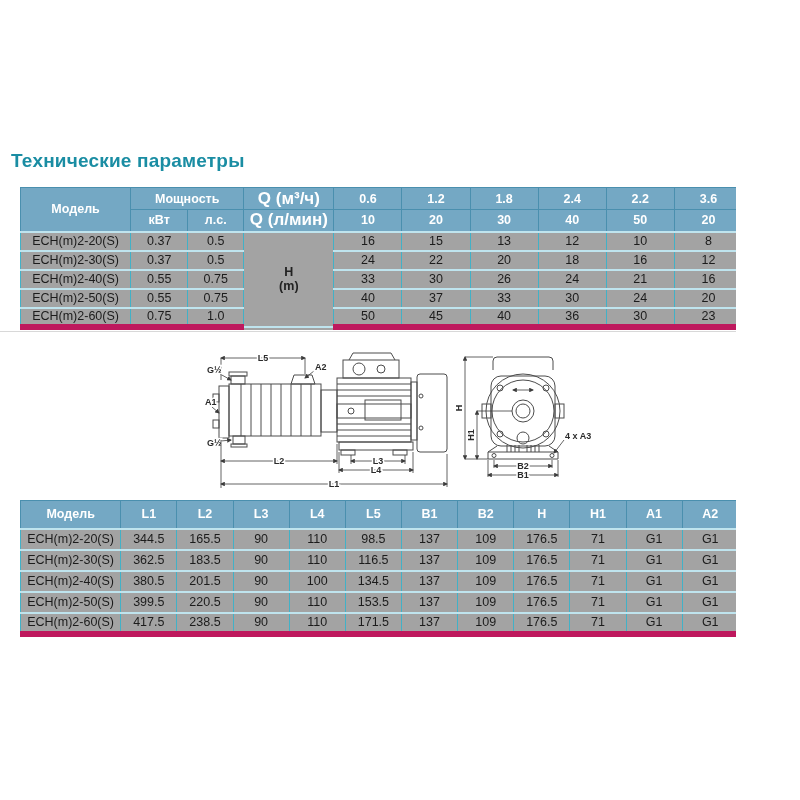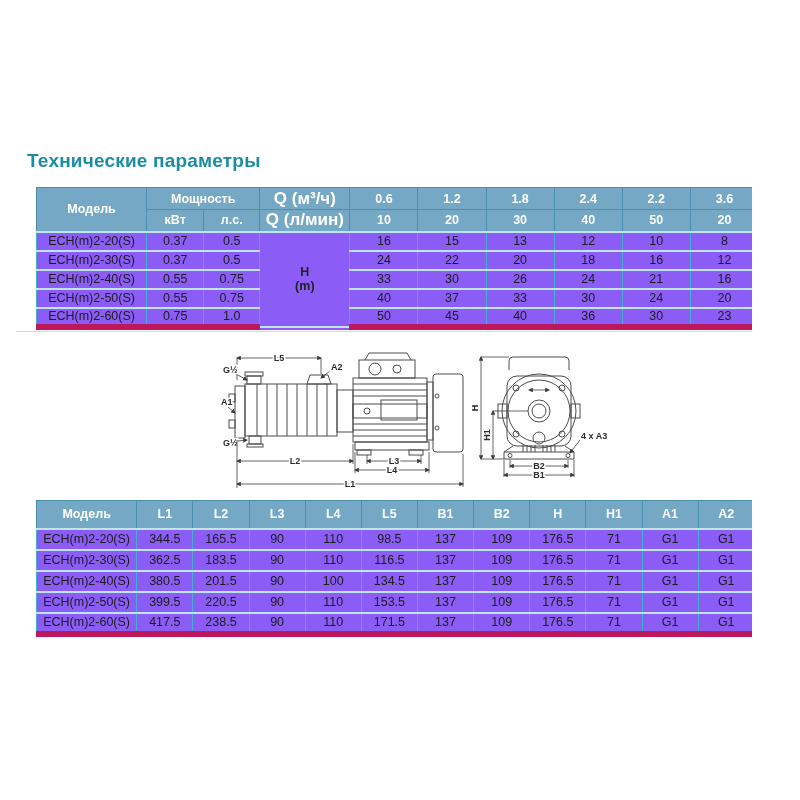--- a/index.html
+++ b/index.html
@@ -1,25 +1,25 @@
 <!DOCTYPE html>
 <html><head>
 <meta charset="utf-8">
 <style>
   html,body { margin:0; padding:0; background:#fff; }
   body { width:800px; height:800px; font-family:"Liberation Sans", sans-serif; }
-  .page { position:relative; width:736px; height:800px; background:#ffffff; overflow:hidden;margin-left:16px; }
+  .page { position:relative; width:736px; height:800px; background:#ffffff; overflow:hidden; }
 
   .sec-title { position:absolute; left:11px; margin:0; font-size:19px; font-weight:bold; color:#1a8da3; letter-spacing:0.2px; }
   #title1 { top:150px; }
   #title2 { top:336px; }
 
   #divider { position:absolute; left:0; top:331px; width:800px; height:1px; background:#d8d8d8; }
 
-  table { position:absolute; border-collapse:collapse; table-layout:fixed; background:#8b5cf6; }
+  table { position:absolute; border-collapse:collapse; table-layout:fixed; background:#a3a3a3; }
   #table1 { left:20px; top:187px; width:723px; }
   #table2 { left:20px; top:500px; width:775px; }
 
   th { background:#74a8c4; color:#ffffff; font-size:12.5px; font-weight:bold; border:1px solid #4a8fae; padding:0; text-align:center; }
   th.qh { font-size:17px; }
   td { font-size:12.5px; color:#1c1c1c; text-align:center; padding:0;
        border-left:1px solid #41b1c7; border-right:1px solid #41b1c7;
        border-top:2px solid #bfe4ee; border-bottom:2px solid #bfe4ee; }
   tbody tr:last-child td { border-bottom:6px solid #be185d; }
   td.hcell { font-weight:bold; color:#222; line-height:1.15; }

